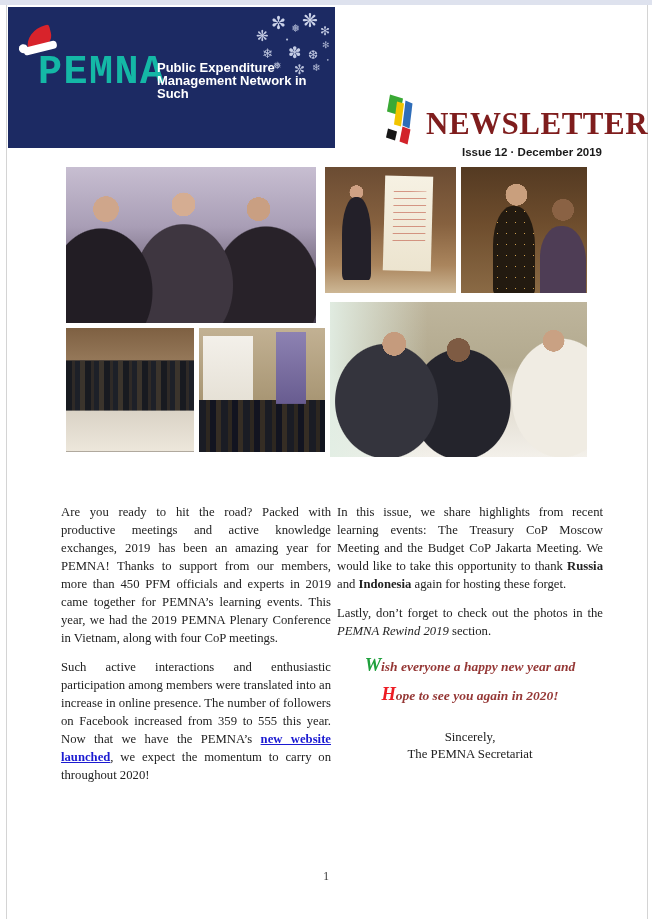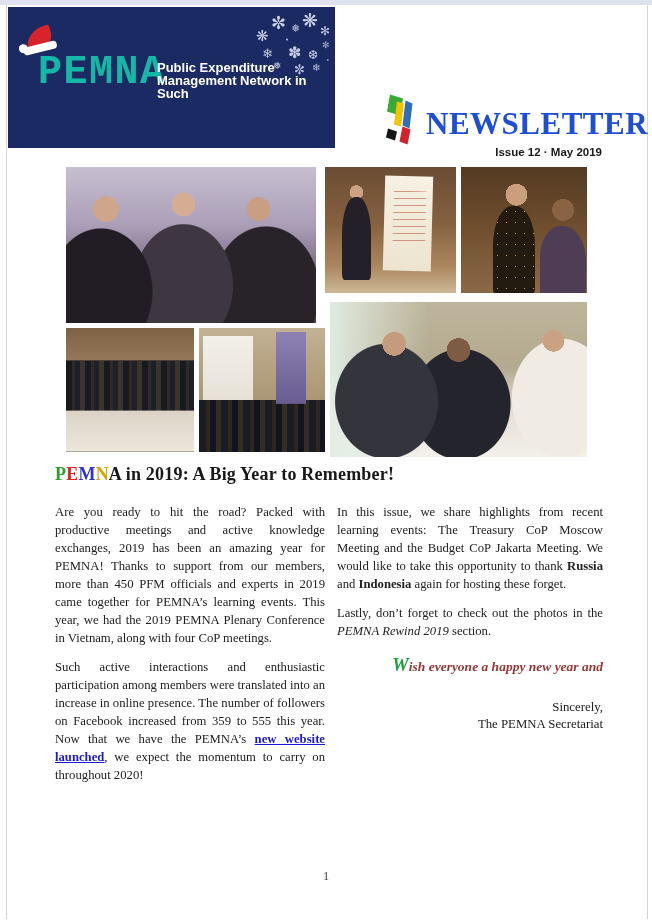--- a/index.html
+++ b/index.html
@@ -21,21 +21,21 @@
 
   
   #santa-hat{left:14px;top:20px;width:36px;height:32px;transform:rotate(-14deg);}
   .hat-cone{position:absolute;left:5px;top:0;width:26px;height:21px;background:#d8232b;
             border-radius:90% 10% 55% 10%/95% 15% 60% 10%;}
   .hat-band{position:absolute;left:0;top:17px;width:34px;height:8px;background:#ffffff;border-radius:4px;}
   .hat-pom{position:absolute;left:-4px;top:13px;width:9px;height:9px;background:#ffffff;border-radius:50%;}
 
   
   #masthead-logo{left:384px;top:93px;width:30px;height:56px;}
-  #newsletter-title{left:426px;top:108px;font-size:31px;font-weight:bold;color:#1d4ed8;line-height:1.05;letter-spacing:.5px;}
+  #newsletter-title{left:426px;top:108px;font-size:31px;font-weight:bold;color:#7f1d1d;line-height:1.05;letter-spacing:.5px;}
   #issue-line{left:380px;top:146px;width:222px;text-align:right;font-family:"Liberation Sans",sans-serif;
               font-weight:bold;font-size:11.5px;color:#1a1a1a;}
 
   
   .photo{position:absolute;background-repeat:no-repeat;overflow:hidden;background-size:cover;}
   .ph-a{left:66px;top:167px;width:250px;height:156px;background-size:auto;background-image:
     radial-gradient(circle 13px at 16% 27%, #cfa68b 98%, rgba(0,0,0,0) 100%),
     radial-gradient(circle 12px at 47% 24%, #d5ad92 98%, rgba(0,0,0,0) 100%),
     radial-gradient(circle 12px at 77% 27%, #c99f82 98%, rgba(0,0,0,0) 100%),
     radial-gradient(ellipse 52px 64px at 14% 80%, #221d24 98%, rgba(0,0,0,0) 100%),
@@ -74,30 +74,30 @@
     radial-gradient(circle 11px at 87% 25%, #c9a183 98%, rgba(0,0,0,0) 100%),
     radial-gradient(ellipse 52px 58px at 22% 64%, #34343d 98%, rgba(0,0,0,0) 100%),
     radial-gradient(ellipse 50px 56px at 51% 66%, #24242c 98%, rgba(0,0,0,0) 100%),
     radial-gradient(ellipse 50px 60px at 90% 62%, #f0ece3 98%, rgba(0,0,0,0) 100%),
     linear-gradient(90deg, rgba(226,238,228,.95) 0%, rgba(226,238,228,0) 38%),
     linear-gradient(180deg,#beb59c 0%,#b2a98e 42%,#e4dfd4 70%,#f3f0ea 100%);}
 
   
   #headline{left:55px;top:464px;font-size:18px;font-weight:bold;color:#181818;letter-spacing:.2px;}
   .col{position:absolute;top:503px;font-size:12.7px;line-height:18px;text-align:justify;color:#222222;}
-  #col-left{left:55px;width:270px;}
+  #col-left{left:61px;width:270px;}
   #col-right{left:337px;width:266px;}
   .col p{margin:0 0 11px 0;}
   .b{font-weight:bold;}
   .i{font-style:italic;}
   .link{font-weight:bold;text-decoration:underline;cursor:pointer;}
-  #greeting{text-align:right;margin-top:15px;font-style:italic;font-weight:bold;font-size:13.5px;line-height:1.1;}
+  #greeting{text-align:center;margin-top:15px;font-style:italic;font-weight:bold;font-size:13.5px;line-height:1.1;}
   .greet-line{margin-top:9px;}
   .greet-initial{font-size:18.5px;}
-  #signoff{margin-top:24px;font-size:12.8px;line-height:17px;text-align:right;}
+  #signoff{margin-top:24px;font-size:12.8px;line-height:17px;text-align:center;}
   #page-number{left:0;top:870px;width:652px;text-align:center;font-size:11.5px;color:#333333;}
 </style>
 </head>
 <body>
 
 <div id="root">
   <div id="top-strip" class="abs"></div>
   <div id="page-frame" class="abs"></div>
 
   <div id="banner" class="abs" style="background-color: rgb(28, 42, 99);">
@@ -130,46 +130,46 @@
   </div>
 
   <svg id="masthead-logo" class="abs" viewBox="0 0 60 110">
     <polygon points="12,2 38,10 32,44 6,36" id="logo-green" fill="#3aa935"></polygon>
     <polygon points="26,16 40,20 34,66 20,62" id="logo-yellow" fill="#f2c500"></polygon>
     <polygon points="43,14 57,20 51,70 37,64" id="logo-blue" fill="#2f6db8"></polygon>
     <polygon points="37,66 53,72 47,102 31,96" id="logo-red" fill="#d2232a"></polygon>
     <polygon points="8,70 26,76 22,94 4,88" id="logo-black" fill="#161616"></polygon>
   </svg>
   <div id="newsletter-title" class="abs">NEWSLETTER</div>
-  <div id="issue-line" class="abs">Issue 12 · May 2019</div>
+  <div id="issue-line" class="abs">Issue 12 · December 2019</div>
 
   <div class="photo ph-a" title="Plenary panel speakers with microphone"></div>
   <div class="photo ph-b" title="Speaker presenting beside a flipchart"></div>
   <div class="photo ph-c" title="Delegates speaking with microphone"></div>
   <div class="photo ph-d" title="Conference roundtable session"></div>
   <div class="photo ph-e" title="Presentation screens in plenary hall"></div>
   <div class="photo ph-f" title="Delegates shaking hands across the table"></div>
 
-  <div id="headline" class="abs">
-    <span><span style="color: rgb(45, 161, 45);">P</span><span style="color: rgb(224, 34, 34);">E</span><span style="color: rgb(45, 53, 208);">M</span><span style="color: rgb(216, 164, 0);">N</span><span style="color: rgb(24, 24, 24);">A</span></span><span> in 2019: A Big Year to Remember!</span>
-  </div>
 
   <div id="col-left" class="col">
     <p><span>Are you ready to hit the road? Packed with productive meetings and active knowledge exchanges, 2019 has been an amazing year for PEMNA! Thanks to support from our members, more than 450 PFM officials and experts in 2019 came together for PEMNA’s learning events. This year, we had the 2019 PEMNA Plenary Conference in Vietnam, along with four CoP meetings.</span></p>
     <p><span>Such active interactions and enthusiastic participation among members were translated into an increase in online presence. The number of followers on Facebook increased from 359 to 555 this year. Now that we have the PEMNA’s </span><span class="link" style="color: rgb(27, 26, 209);">new website launched</span><span>, we expect the momentum to carry on throughout 2020!</span></p>
   </div>
 
   <div id="col-right" class="col">
     <p><span>In this issue, we share highlights from recent learning events: The Treasury CoP Moscow Meeting and the Budget CoP Jakarta Meeting. We would like to take this opportunity to thank </span><span class="b">Russia</span><span> and </span><span class="b">Indonesia</span><span> again for hosting these forget.</span></p>
     <p><span>Lastly, don’t forget to check out the photos in the </span><span class="i">PEMNA Rewind 2019</span><span> section.</span></p>
 
     <div id="greeting" style="color: rgb(149, 55, 53);">
       <div class="greet-line">
         <span class="greet-initial" style="color: rgb(31, 160, 60);">W</span><span>ish everyone a happy new year and</span>
       </div>
+      <div class="greet-line">
+        <span class="greet-initial" style="color: rgb(237, 28, 36);">H</span><span>ope to see you again in 2020!</span>
+      </div>
     </div>
 
     <div id="signoff">
       <div>Sincerely,</div>
       <div>The PEMNA Secretariat</div>
     </div>
   </div>
 
   <div id="page-number" class="abs">1</div>
 </div>

